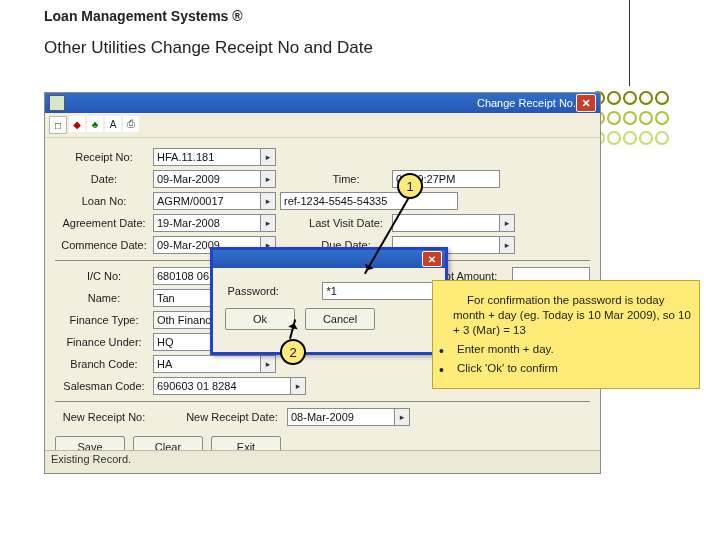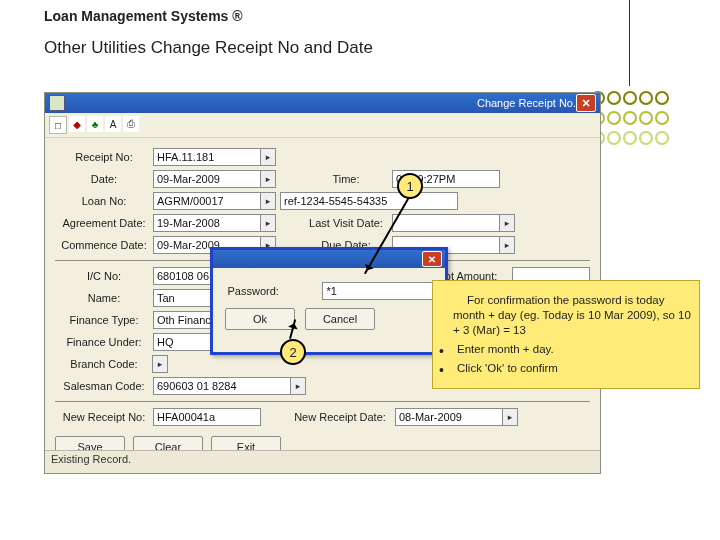--- a/index.html
+++ b/index.html
@@ -342,32 +342,32 @@
       <div class="fld w100">Oth Finance</div>
       <div class="step">▸</div>
     </div>
     <div class="row">
       <div class="lbl">Finance Under:</div>
       <div class="fld w100">HQ</div>
       <div class="step">▸</div>
     </div>
     <div class="row">
       <div class="lbl">Branch Code:</div>
+      <div class="fld w100">HA</div>
       <div class="step">▸</div>
     </div>
     <div class="row">
       <div class="lbl">Salesman Code:</div>
       <div class="fld w130">690603 01 8284</div>
       <div class="step">▸</div>
     </div>
 
     <div class="sep"></div>
     <div class="row">
       <div class="lbl">New Receipt No:</div>
-      <div class="fld w100">HFA00041a</div>
       <div class="gap"></div>
       <div style="width:110px">New Receipt Date:</div>
       <div class="fld w100">08-Mar-2009</div>
       <div class="step">▸</div>
     </div>
 
     <div class="btnrow">
       <div class="winbtn">Save</div>
       <div class="winbtn">Clear</div>
       <div class="winbtn">Exit</div>

